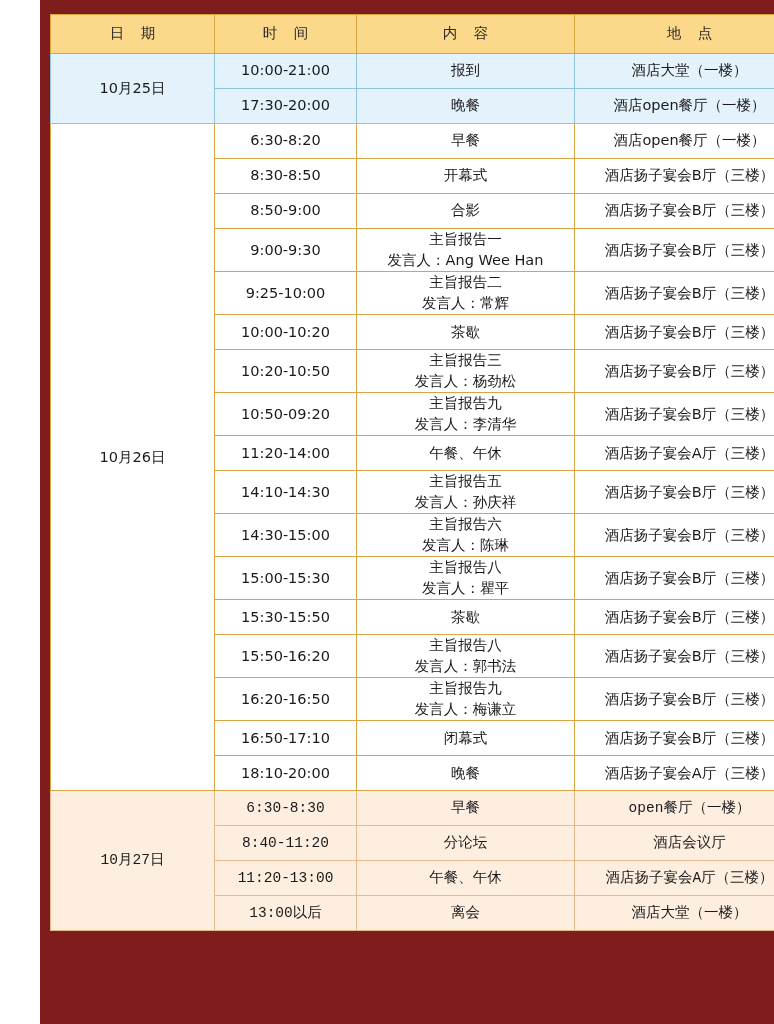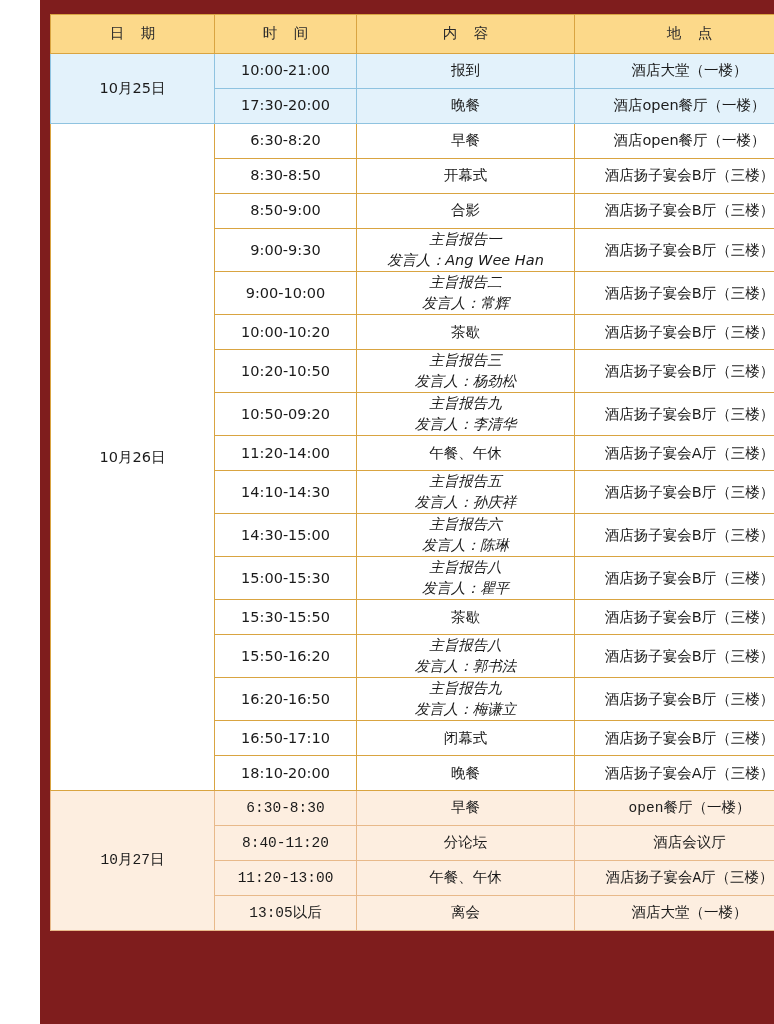--- a/index.html
+++ b/index.html
@@ -74,21 +74,20 @@
     background: #fdeee0;
     border-color: #e8b98a;
     font-family: Liberation Mono, monospace;
   }
 
   .two-line {
     display: block;
   }
   .two-line .l1, .two-line .l2 {
     display: block;
-    font-style: italic;
   }
 </style>
 </head>
 <body>
 
 <div class="sheet">
   <table class="schedule">
     <colgroup>
       <col class="c-date">
       <col class="c-time">
@@ -135,21 +134,21 @@
           <td class="cell">9:00-9:30</td>
           <td class="cell">
             <span class="two-line">
               <span class="l1">主旨报告一</span>
               <span class="l2">发言人：Ang Wee Han</span>
             </span>
           </td>
           <td class="cell">酒店扬子宴会B厅（三楼）</td>
         </tr>
         <tr class="d2">
-          <td class="cell">9:00-10:00</td>
+          <td class="cell">9:25-10:00</td>
           <td class="cell">
             <span class="two-line">
               <span class="l1">主旨报告二</span>
               <span class="l2">发言人：常辉</span>
             </span>
           </td>
           <td class="cell">酒店扬子宴会B厅（三楼）</td>
         </tr>
         <tr class="d2">
           <td class="cell">10:00-10:20</td>
@@ -256,19 +255,19 @@
           <td class="cell">8:40-11:20</td>
           <td class="cell">分论坛</td>
           <td class="cell">酒店会议厅</td>
         </tr>
         <tr class="d3">
           <td class="cell">11:20-13:00</td>
           <td class="cell">午餐、午休</td>
           <td class="cell">酒店扬子宴会A厅（三楼）</td>
         </tr>
         <tr class="d3">
-          <td class="cell">13:05以后</td>
+          <td class="cell">13:00以后</td>
           <td class="cell">离会</td>
           <td class="cell">酒店大堂（一楼）</td>
         </tr>
       </tbody>
   </table>
 </div>
 
 </body></html>

